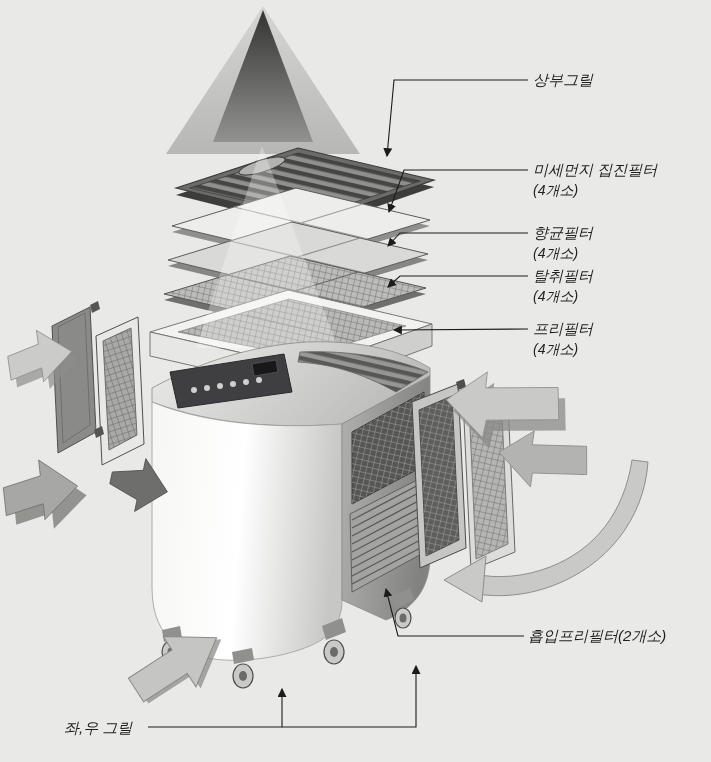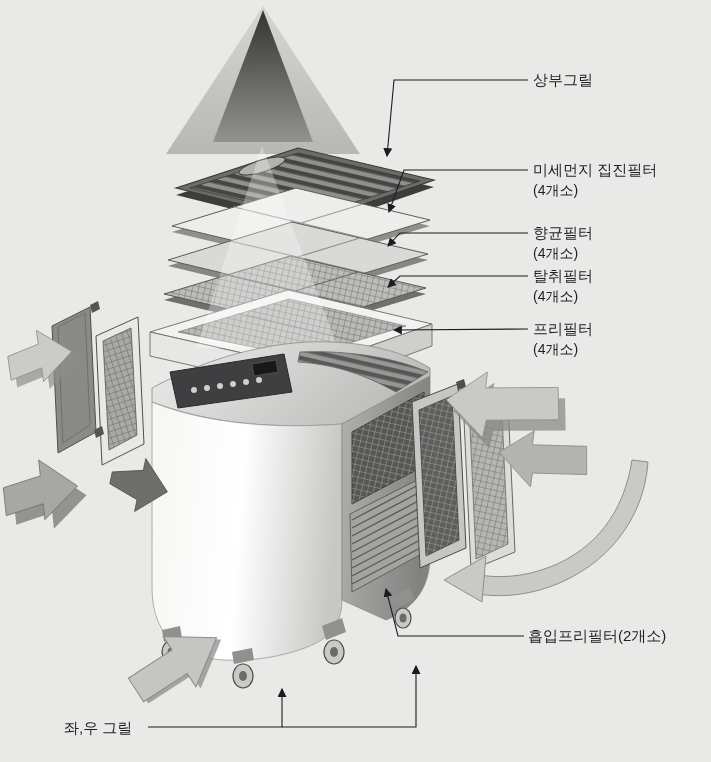--- a/index.html
+++ b/index.html
@@ -1,16 +1,16 @@
 <!DOCTYPE html>
 <html><head>
 <meta charset="utf-8">
 <style>
   html,body{margin:0;padding:0;background:#cfcfcd;}
-  .stage{width:711px;height:762px;position:relative;overflow:hidden;}
+  .stage{width:711px;height:762px;position:relative;overflow:hidden;font-style:italic;}
   svg{display:block;}
   svg text{font-family:"Liberation Sans","DejaVu Sans",sans-serif;font-size:15px;}
   .count{font-size:14px;}
 </style>
 </head>
 <body>
 
 <div class="stage">
 <svg width="711" height="762" viewBox="0 0 711 762">
   <defs>

